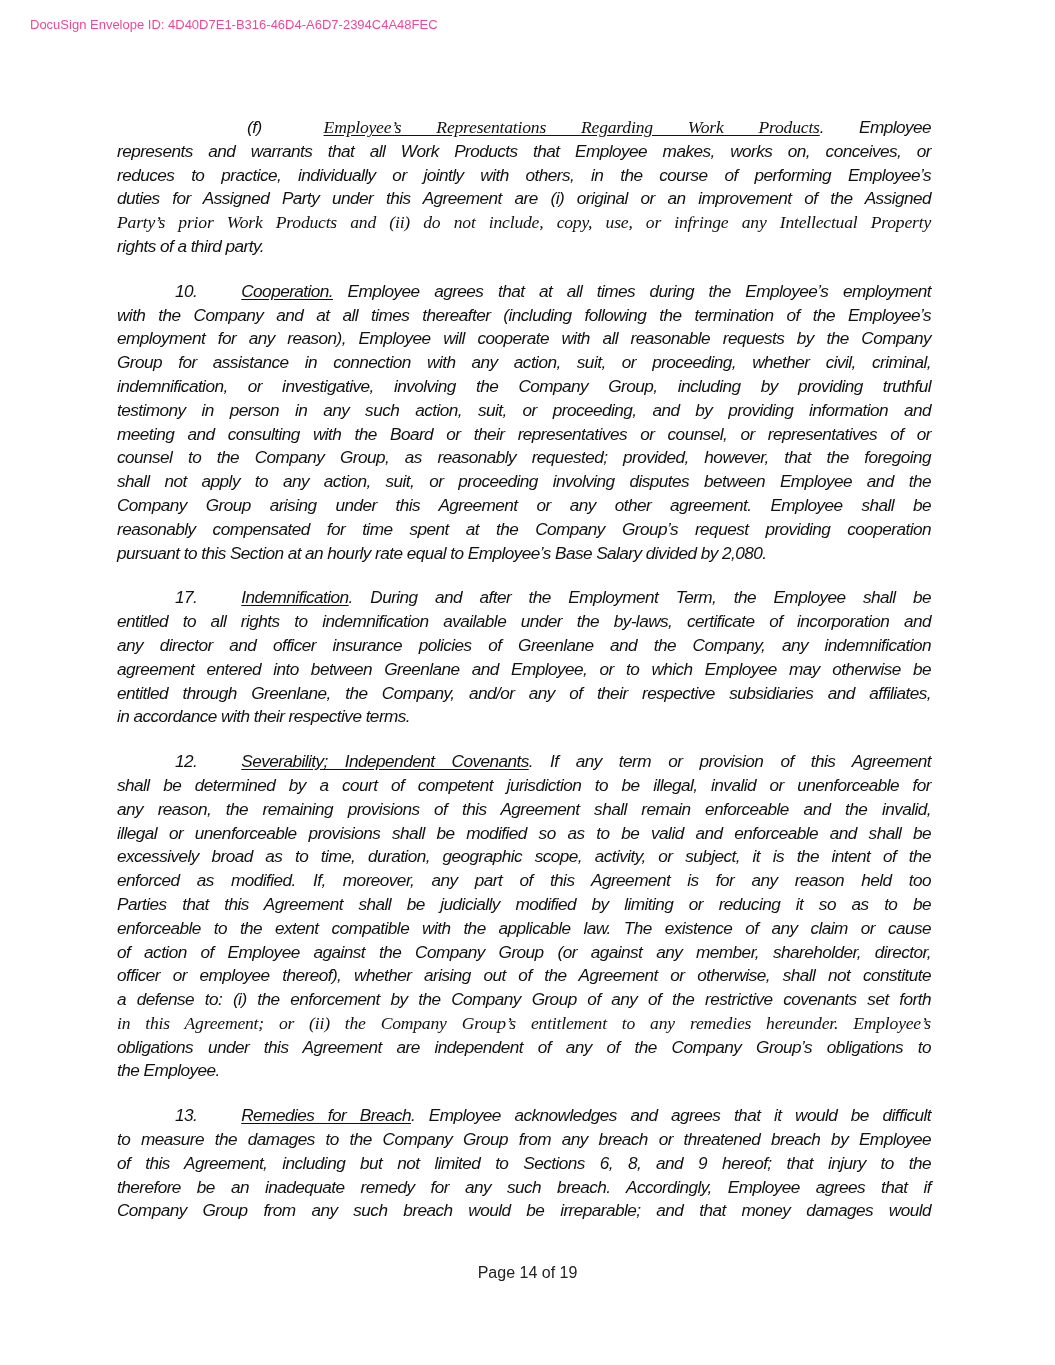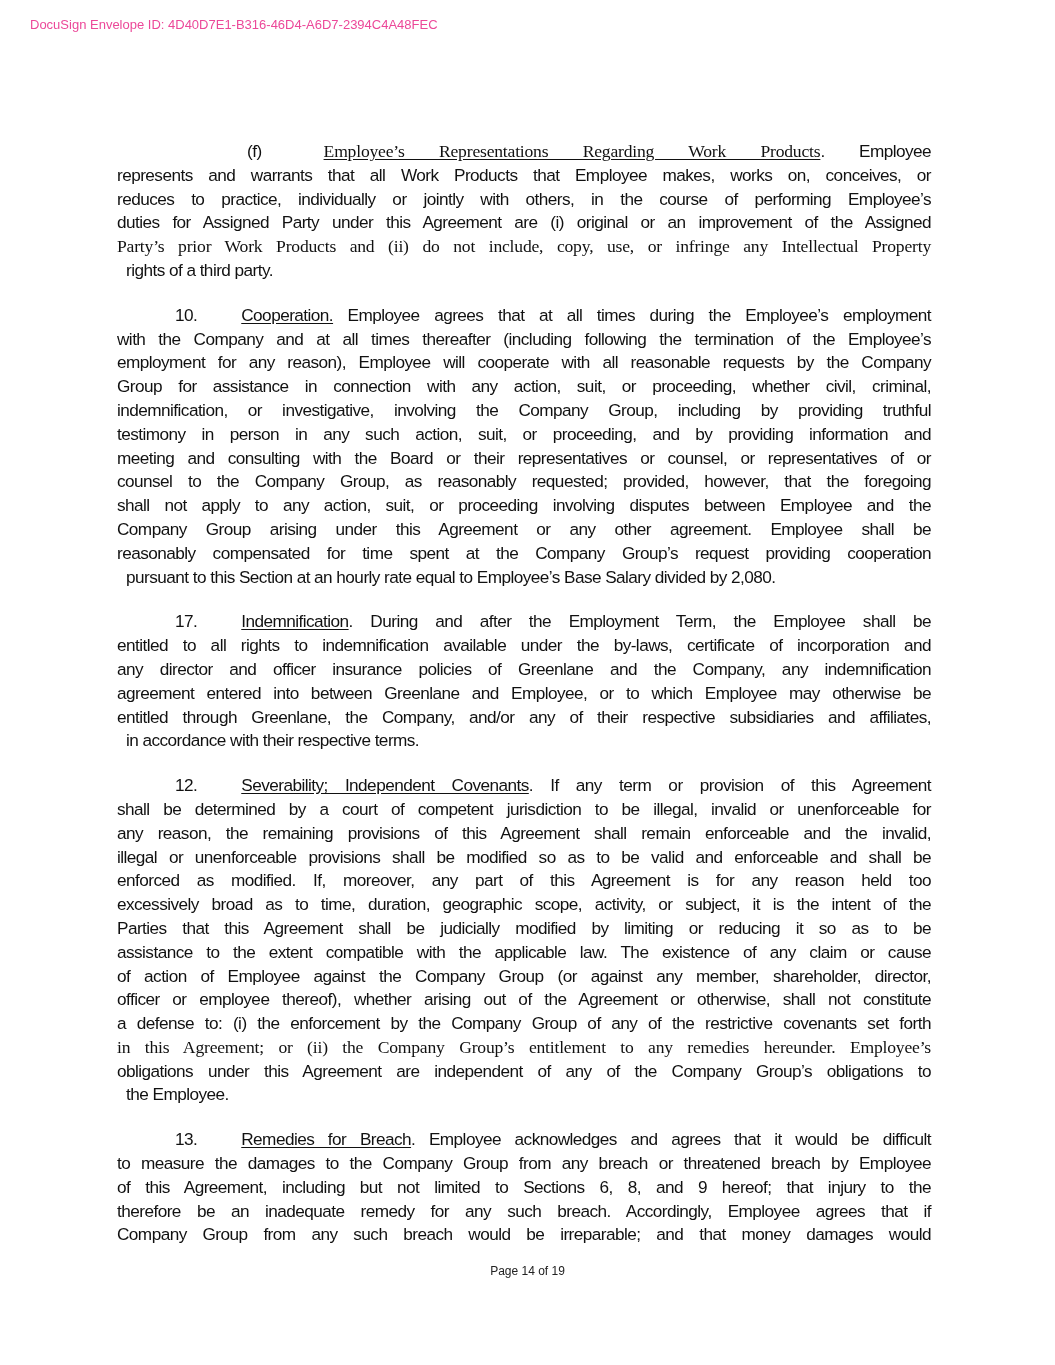--- a/index.html
+++ b/index.html
@@ -2,35 +2,35 @@
 <html><head>
 <meta charset="utf-8">
 <style>
   html, body { margin: 0; padding: 0; background: #ffffff; }
   body { width: 1055px; height: 1365px; position: relative; overflow: hidden; color: #111; }
   .envelope {
     position: absolute; left: 30px; top: 17px;
     font-family: "Liberation Sans", sans-serif; font-size: 13px; color: #ec4899;
   }
   .page {
-    position: absolute; left: 117px; top: 140px; width: 814px;
-    font-family: "Liberation Sans", sans-serif; font-size: 17.2px; line-height: 23.8px;
+    position: absolute; left: 117px; top: 116px; width: 814px;
+    font-family: "Liberation Sans", sans-serif; font-size: 17.2px; line-height: 23.8px; font-style: italic;
   }
   .para { margin: 0 0 21px 0; }
   .line {
     display: block; white-space: nowrap; text-align: justify; text-align-last: justify;
     letter-spacing: -0.55px; word-spacing: 0px;
   }
-  .line.last { text-align-last: left; margin-left: 9px; }
+  .line.last { text-align-last: left; }
   .serif { font-family: "Liberation Serif", serif; letter-spacing: -0.2px; font-size: 17.6px; }
   .first { padding-left: 130px; }
   .heading { text-decoration: underline; text-underline-offset: 2px; }
   .footer {
     position: absolute; left: 0; width: 1055px; top: 1264px; text-align: center;
-    font-family: "Liberation Sans", sans-serif; font-size: 12px; color: #222;
+    font-family: "Liberation Sans", sans-serif; font-size: 16px; color: #222;
   }
 </style>
 </head>
 <body>
 
 <div class="envelope">DocuSign Envelope ID: 4D40D7E1-B316-46D4-A6D7-2394C4A48FEC</div>
 
 <div class="page">
 
   <div class="para">
@@ -64,24 +64,24 @@
     <span class="line">agreement entered into between Greenlane and Employee, or to which Employee may otherwise be</span>
     <span class="line">entitled through Greenlane, the Company, and/or any of their respective subsidiaries and affiliates,</span>
     <span class="line last">in accordance with their respective terms.</span>
   </div>
 
   <div class="para">
     <span class="line" style="padding-left:58px"><span>12.</span><span style="display:inline-block;width:44px"></span><span class="heading">Severability; Independent Covenants</span><span>. If any term or provision of this Agreement</span></span>
     <span class="line">shall be determined by a court of competent jurisdiction to be illegal, invalid or unenforceable for</span>
     <span class="line">any reason, the remaining provisions of this Agreement shall remain enforceable and the invalid,</span>
     <span class="line">illegal or unenforceable provisions shall be modified so as to be valid and enforceable and shall be</span>
+    <span class="line">excessively broad as to time, duration, geographic scope, activity, or subject, it is the intent of the</span>
     <span class="line">enforced as modified. If, moreover, any part of this Agreement is for any reason held too</span>
-    <span class="line">excessively broad as to time, duration, geographic scope, activity, or subject, it is the intent of the</span>
     <span class="line">Parties that this Agreement shall be judicially modified by limiting or reducing it so as to be</span>
-    <span class="line">assistance to the extent compatible with the applicable law. The existence of any claim or cause</span>
+    <span class="line">enforceable to the extent compatible with the applicable law. The existence of any claim or cause</span>
     <span class="line">of action of Employee against the Company Group (or against any member, shareholder, director,</span>
     <span class="line">officer or employee thereof), whether arising out of the Agreement or otherwise, shall not constitute</span>
     <span class="line">a defense to: (i) the enforcement by the Company Group of any of the restrictive covenants set forth</span>
     <span class="line serif">in this Agreement; or (ii) the Company Group’s entitlement to any remedies hereunder. Employee’s</span>
     <span class="line">obligations under this Agreement are independent of any of the Company Group’s obligations to</span>
     <span class="line last">the Employee.</span>
   </div>
 
   <div class="para">
     <span class="line" style="padding-left:58px"><span>13.</span><span style="display:inline-block;width:44px"></span><span class="heading">Remedies for Breach</span><span>. Employee acknowledges and agrees that it would be difficult</span></span>

